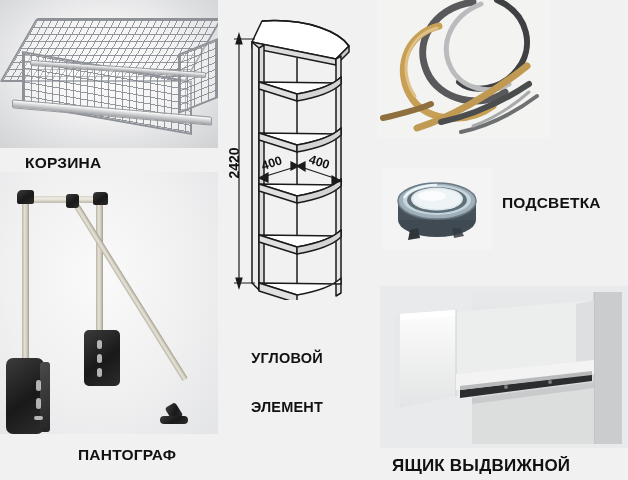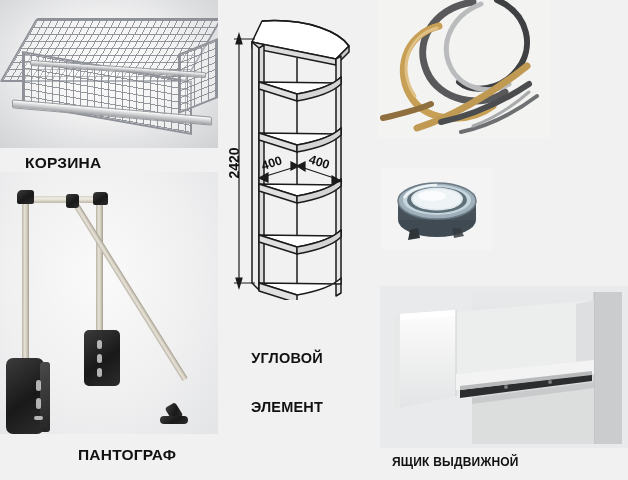--- a/index.html
+++ b/index.html
@@ -93,21 +93,21 @@
   #label-shlegel { left: 548px; top: 51px; font-size: 15.5px; }
 
   
   #podsvetka-photo { left: 382px; top: 168px; width: 110px; height: 82px;
     background: linear-gradient(180deg,#f7f7f7,#ececec); }
   #label-podsvetka { left: 502px; top: 194px; font-size: 15.5px; }
 
   
   #drawer-photo { left: 380px; top: 286px; width: 248px; height: 162px;
     background: linear-gradient(180deg,#eceded 0%,#e3e4e5 55%,#d9dadb 100%); }
-  #label-drawer { left: 392px; top: 456px; font-size: 12px; }
+  #label-drawer { left: 392px; top: 456px; font-size: 17px; }
 
   
   #watermark { position: absolute; left: 474px; top: 424px; width: 154px; height: 46px;
     opacity: .55; pointer-events: none; }
 </style>
 </head>
 <body>
 
 <div id="page">
 
@@ -257,20 +257,21 @@
       <ellipse cx="55" cy="31" rx="26" ry="11.5" fill="#dfe8ec"></ellipse>
       <ellipse cx="55" cy="31" rx="24" ry="10" fill="#eef3f5"></ellipse>
       <ellipse cx="50" cy="28" rx="14" ry="5" fill="#ffffff" opacity=".75"></ellipse>
 
       <path d="M28,62 L26,72 L38,70 L36,60 Z" fill="#2f3539"></path>
       <path d="M78,60 L82,68 L72,70 L70,60 Z" fill="#353b3f" opacity=".85"></path>
 
       <path d="M22,30 C26,22 40,17 55,17" fill="none" stroke="#f2f8fa" stroke-width="2.5" opacity=".9"></path>
     </svg>
   </div>
+  <div class="label" id="label-podsvetka">ПОДСВЕТКА</div>
 
   <div class="photo" id="drawer-photo">
     <svg width="248" height="162" viewBox="0 0 248 162" xmlns="http://www.w3.org/2000/svg">
       <defs>
         <linearGradient id="gFront" x1="0" y1="0" x2="0" y2="1">
           <stop offset="0" stop-color="#fdfdfd"></stop>
             <stop offset="1" stop-color="#e3e4e5"></stop>
         </linearGradient>
         <linearGradient id="gSide" x1="0" y1="0" x2="1" y2="0">
           <stop offset="0" stop-color="#f6f6f6"></stop>

